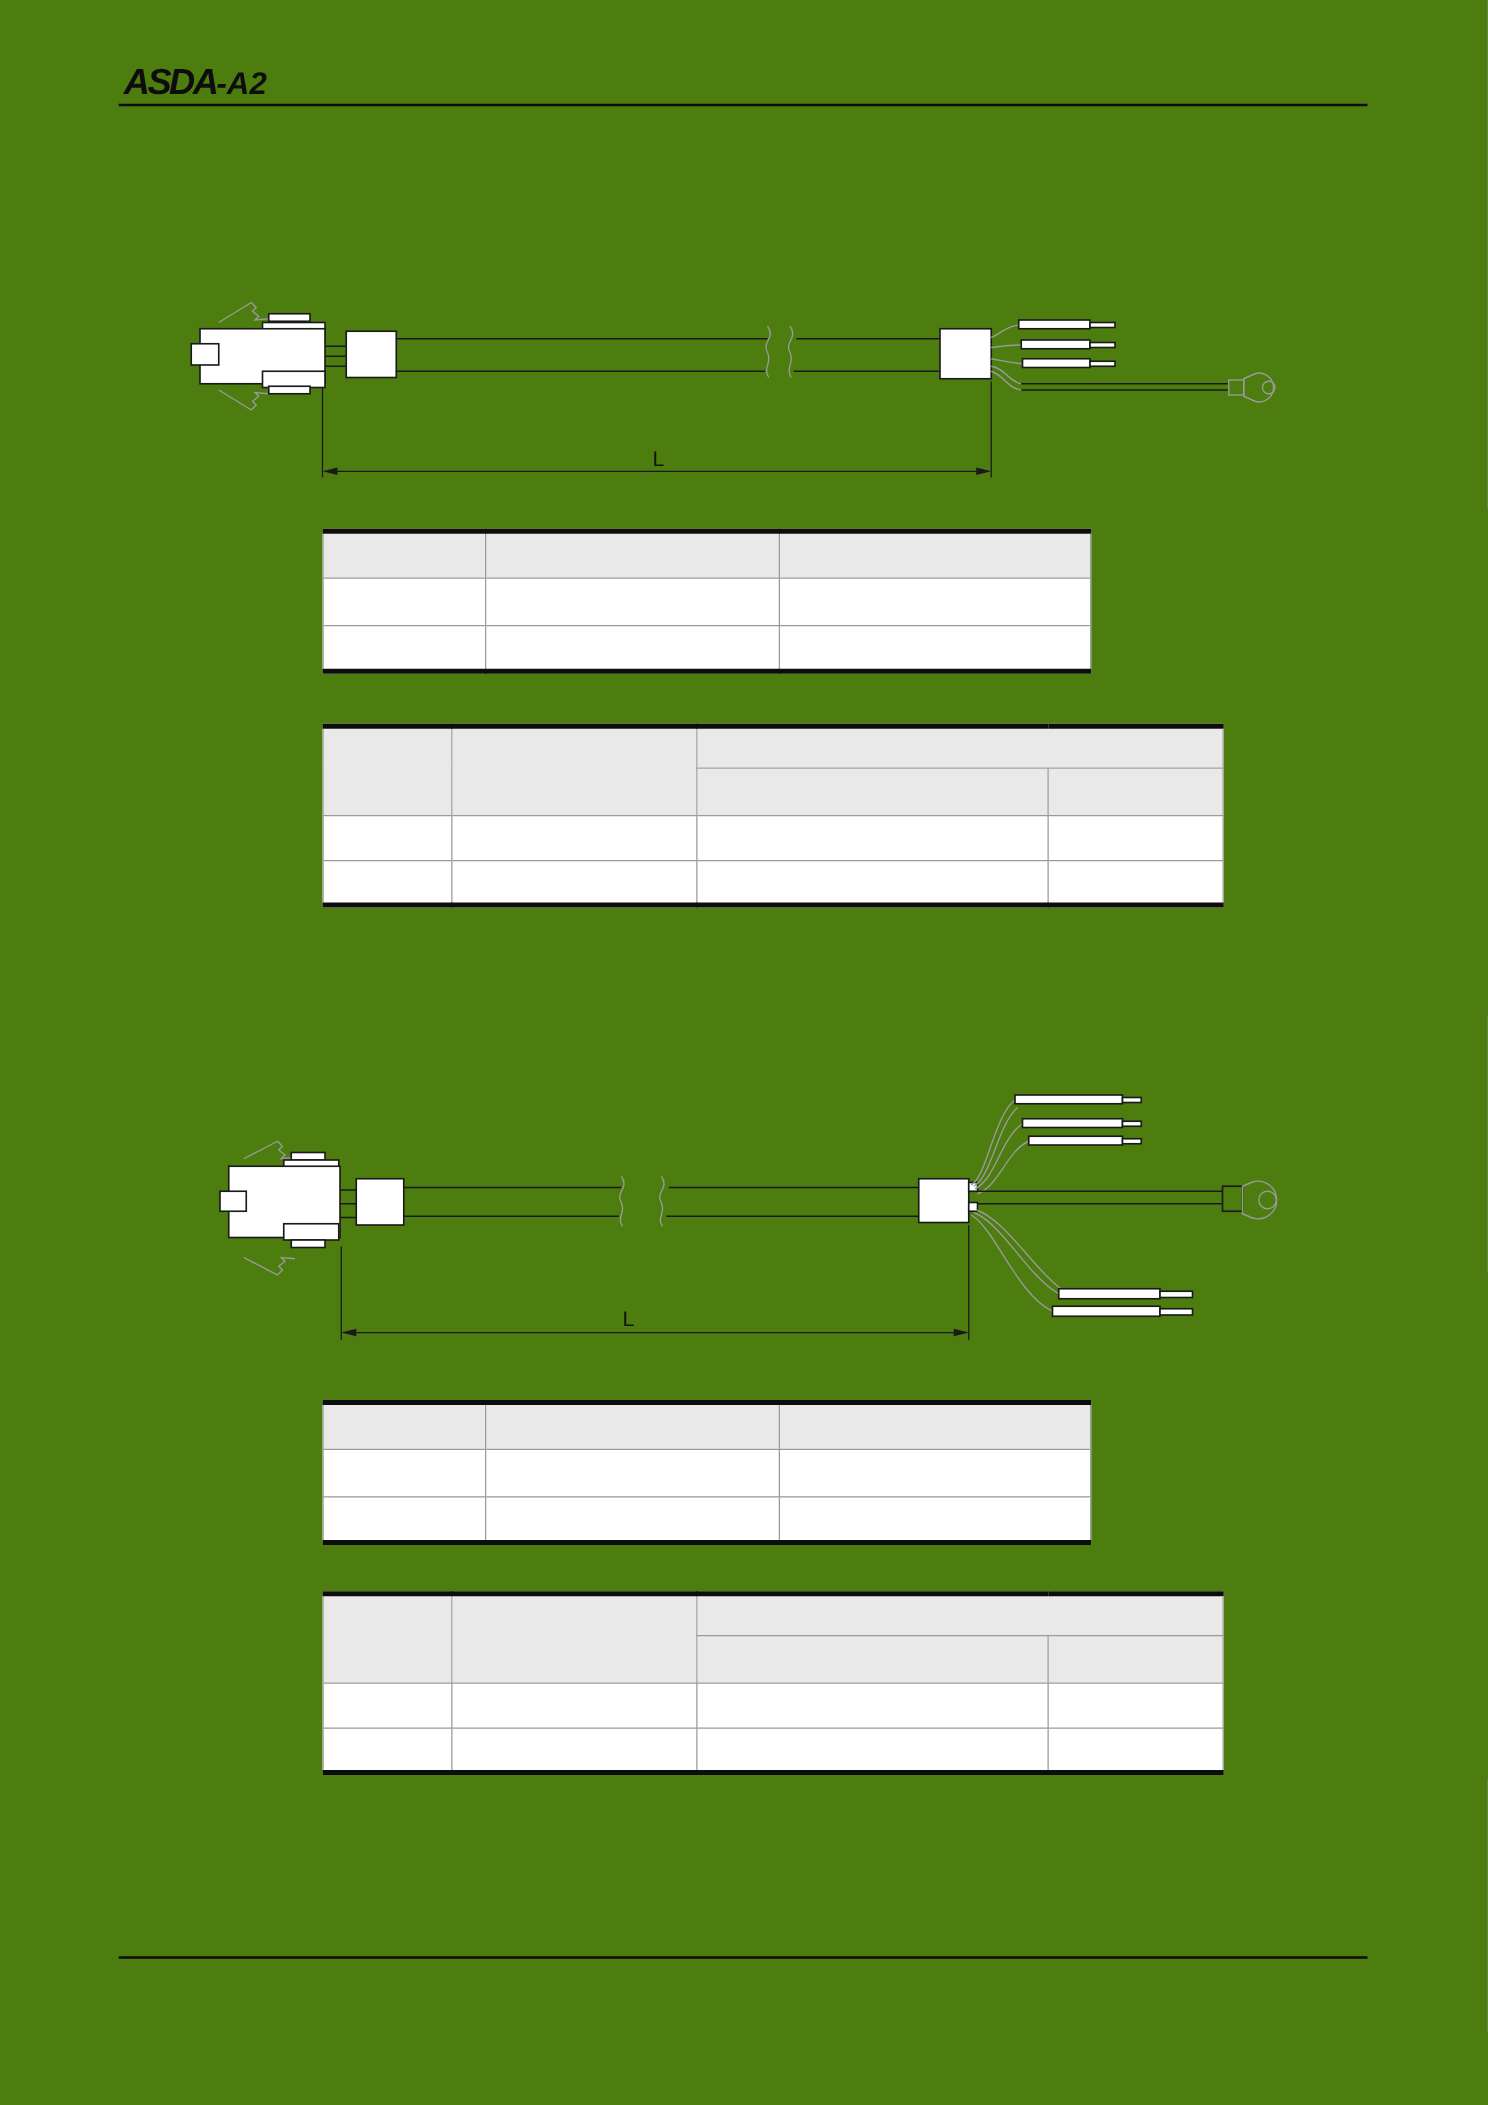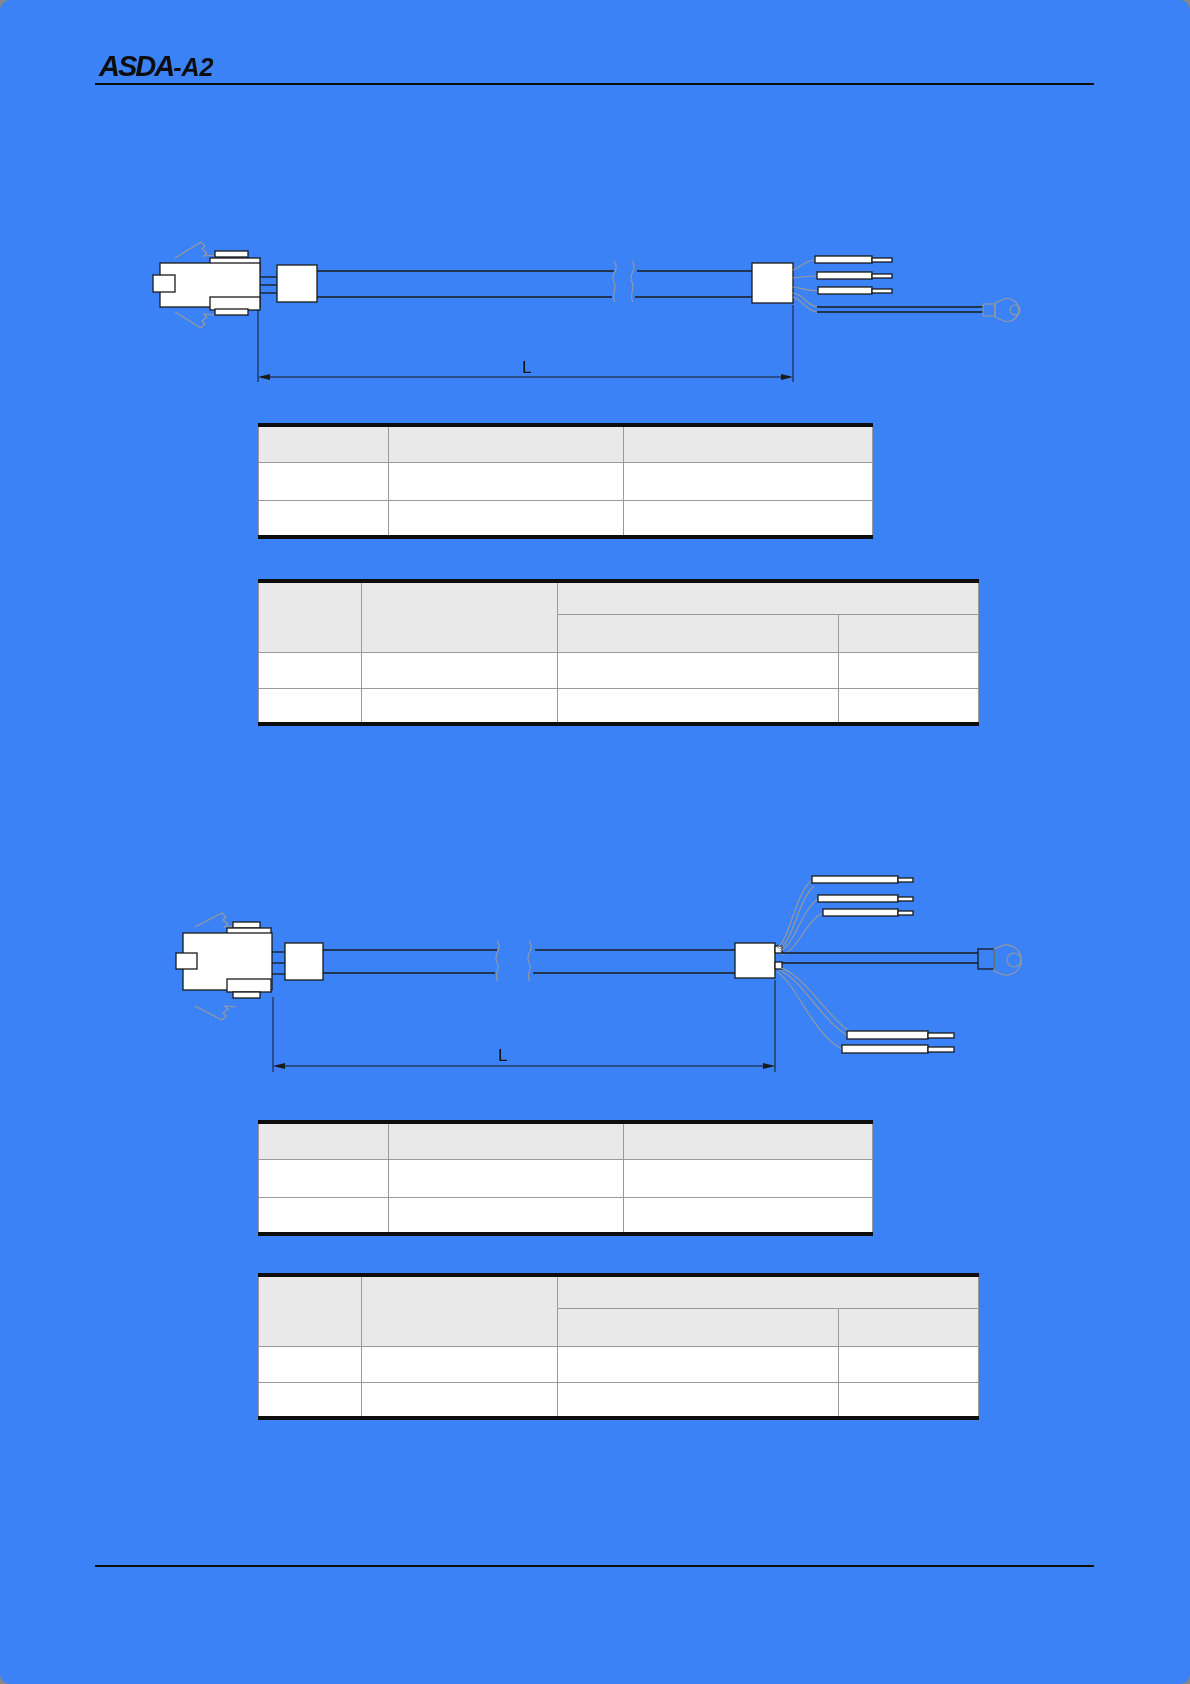--- a/index.html
+++ b/index.html
@@ -1,19 +1,19 @@
 <!DOCTYPE html>
 <html><head>
 <meta charset="utf-8">
 <style>
   html,body { margin:0; padding:0; background:#888; }
   .page {
     position:relative; width:1190px; height:1684px; margin:0 auto;
-    background:#3b82f6; overflow:hidden;
-    font-family:"Liberation Sans", sans-serif; color:#111;border-radius:10px;
+    background:#4d7c0f; overflow:hidden;
+    font-family:"Liberation Sans", sans-serif; color:#111;
   }
   
   .rule { position:absolute; left:95px; width:999px; height:2px; background:#0d0d0d; }
   .rule.header { top:83px; }
   .rule.footer { top:1565px; height:2px; }
 
   .logo {
     position:absolute; left:99px; top:50px; white-space:nowrap;
     font-style:italic; font-weight:900; letter-spacing:-1px; color:#0d0d0d;
   }

